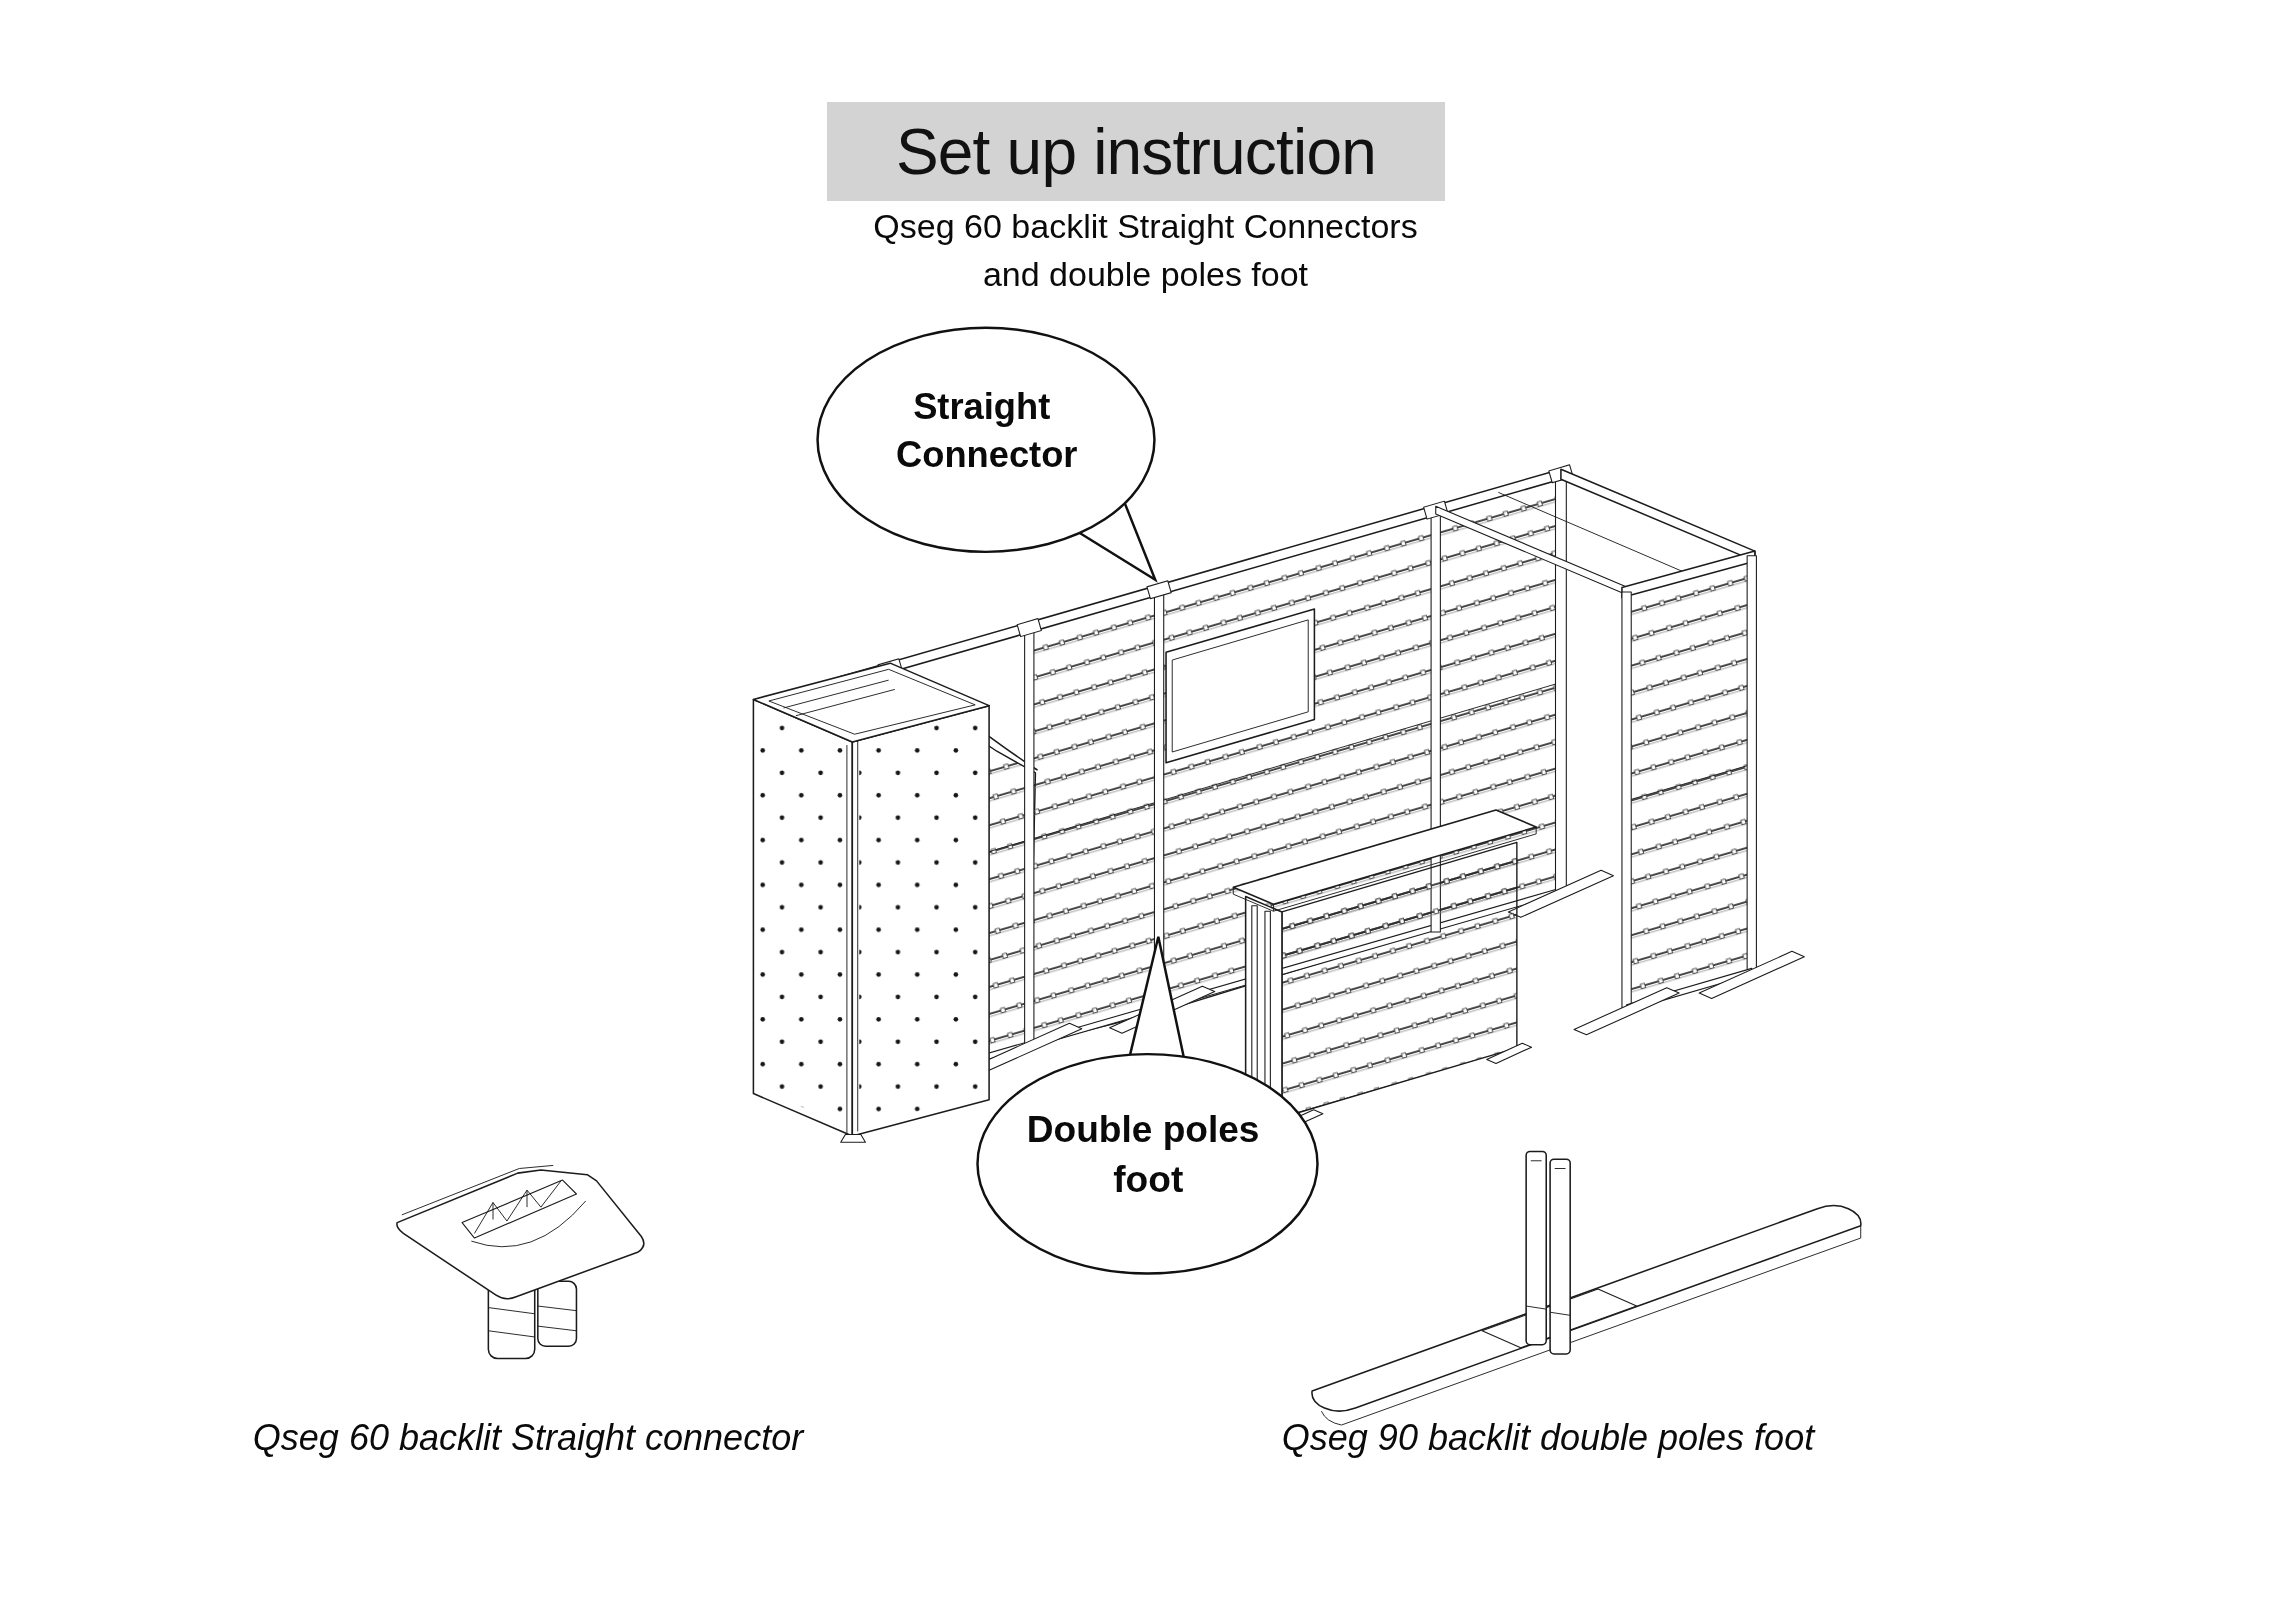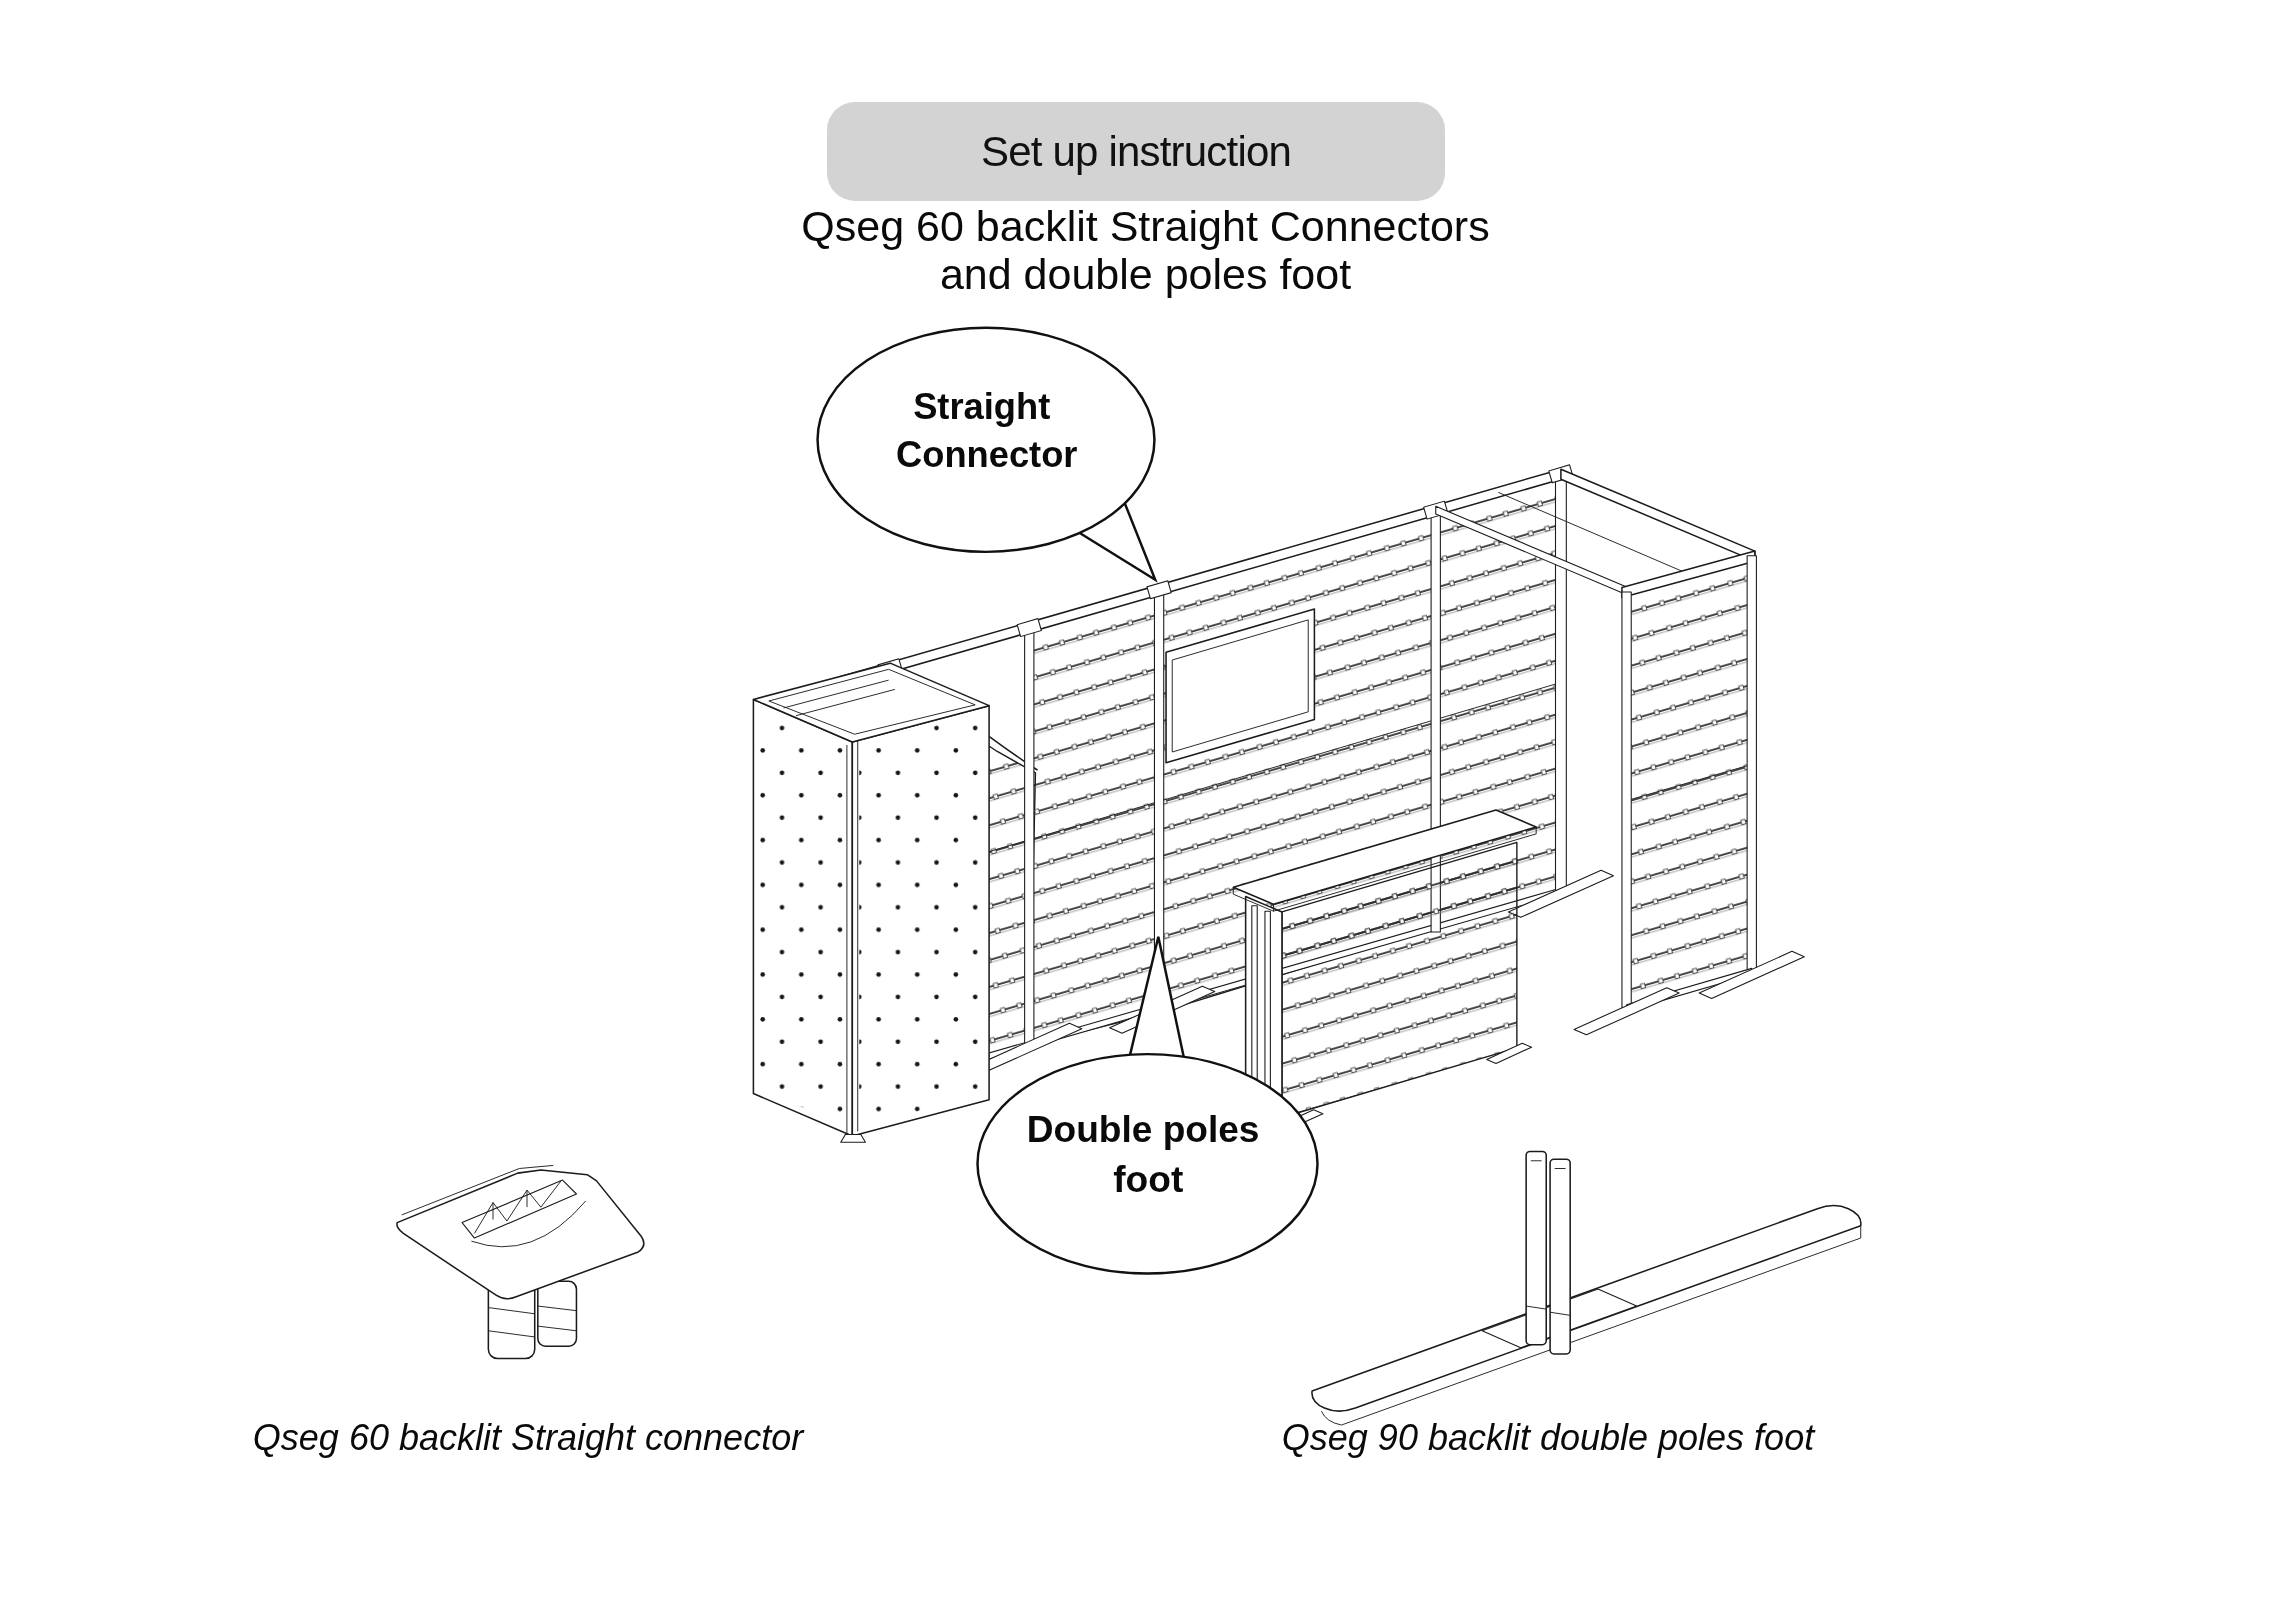--- a/index.html
+++ b/index.html
@@ -1,22 +1,22 @@
 <!DOCTYPE html>
 <html style="font-size:12.4px"><head>
 <meta charset="utf-8">
 <style>
   html,body{margin:0;padding:0;background:#fff;}
   .page{position:relative;width:2295px;height:1623px;background:#ffffff;overflow:hidden;
         font-family:"Liberation Sans", sans-serif;color:#000;}
   .titlebar{position:absolute;left:827px;top:102px;width:618px;height:99px;
             display:flex;align-items:center;justify-content:center;
-            font-size:42px;letter-spacing:-0.8px;color:#111;border-radius:28px;}
+            font-size:64px;letter-spacing:-0.8px;color:#111;}
   .subtitle{position:absolute;left:682px;top:202px;width:927px;text-align:center;
-            font-size:43px;line-height:48px;color:#0a0a0a;}
+            font-size:34px;line-height:48px;color:#0a0a0a;}
   .caption{position:absolute;top:1417px;width:634px;text-align:center;font-size:36px;color:#0a0a0a;font-style:italic;}
   .caption.left{left:211px;}
   .caption.right{left:1231px;}
   svg{position:absolute;left:0;top:0;}
   svg *{vector-effect:none;}
   .ln{stroke:#1c1c1c;fill:none;stroke-width:2;stroke-linejoin:round;stroke-linecap:round;}
   .thin{stroke:#1c1c1c;fill:none;stroke-width:1.2;stroke-linejoin:round;}
   .wfill{fill:#ffffff;stroke:#1c1c1c;stroke-width:2;stroke-linejoin:round;}
   .wfill-thin{fill:#ffffff;stroke:#1c1c1c;stroke-width:1.4;stroke-linejoin:round;}
   .bay{fill:url(#slats);stroke:#1c1c1c;stroke-width:1.8;stroke-linejoin:round;}

